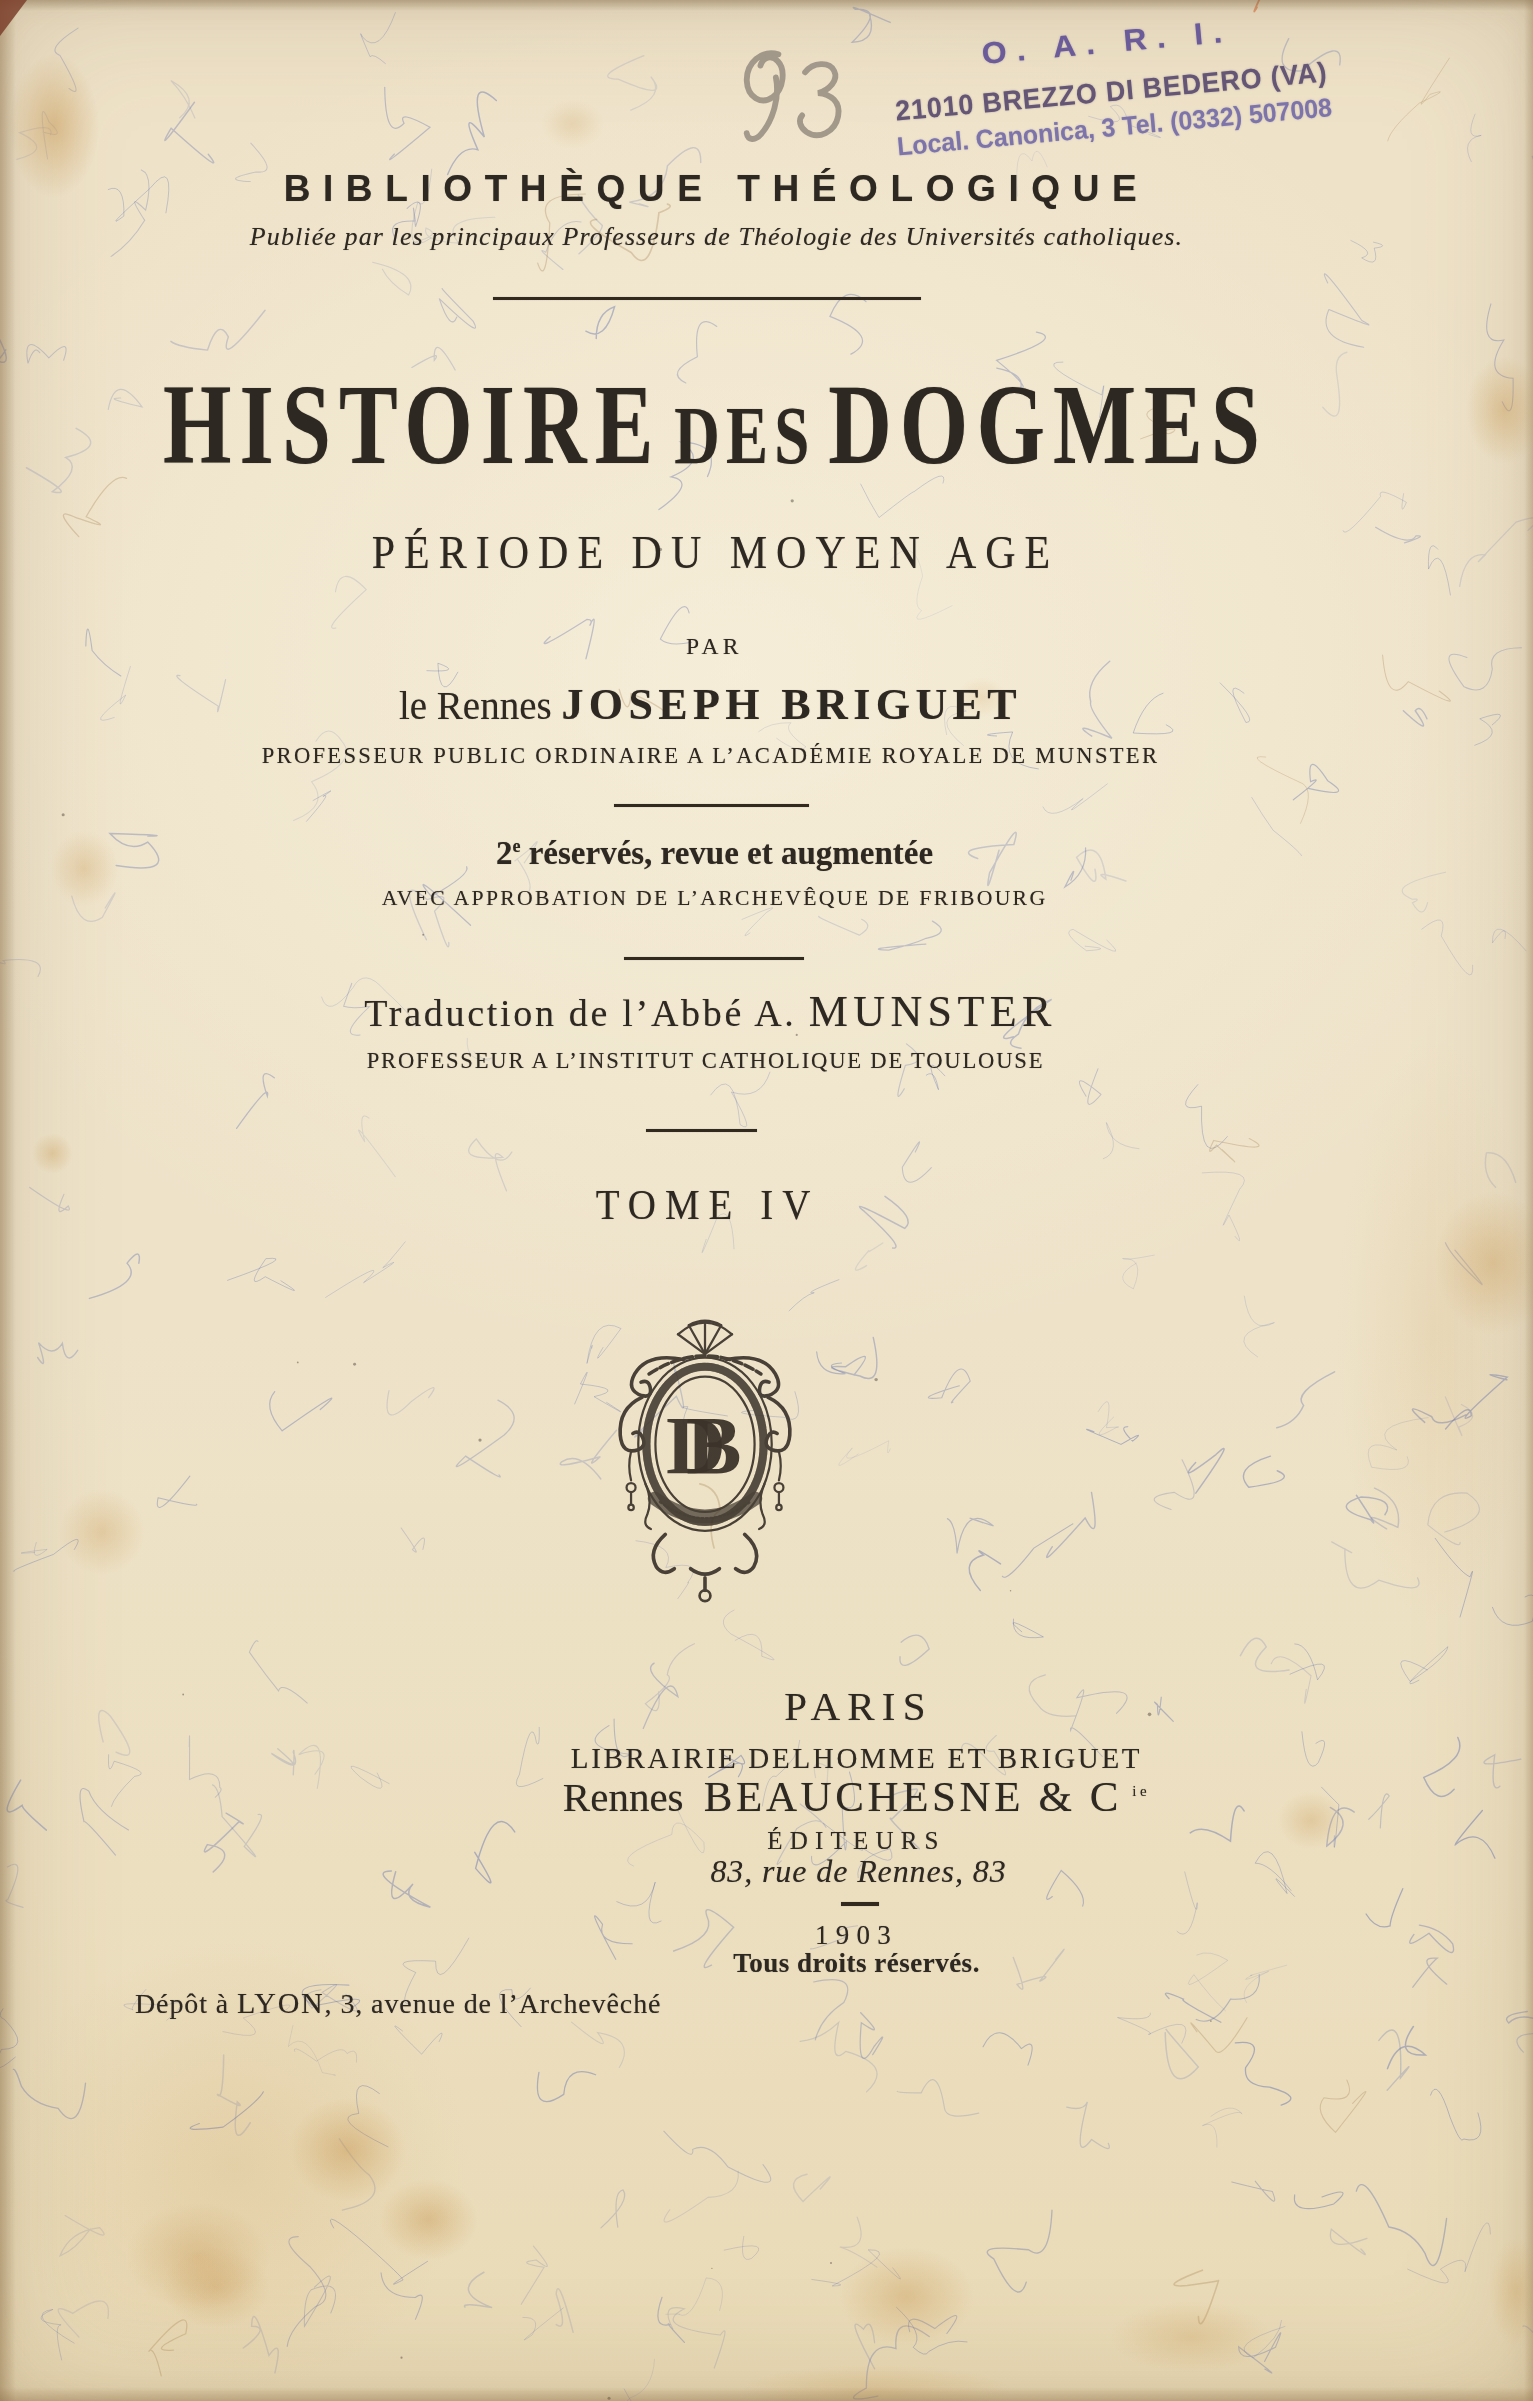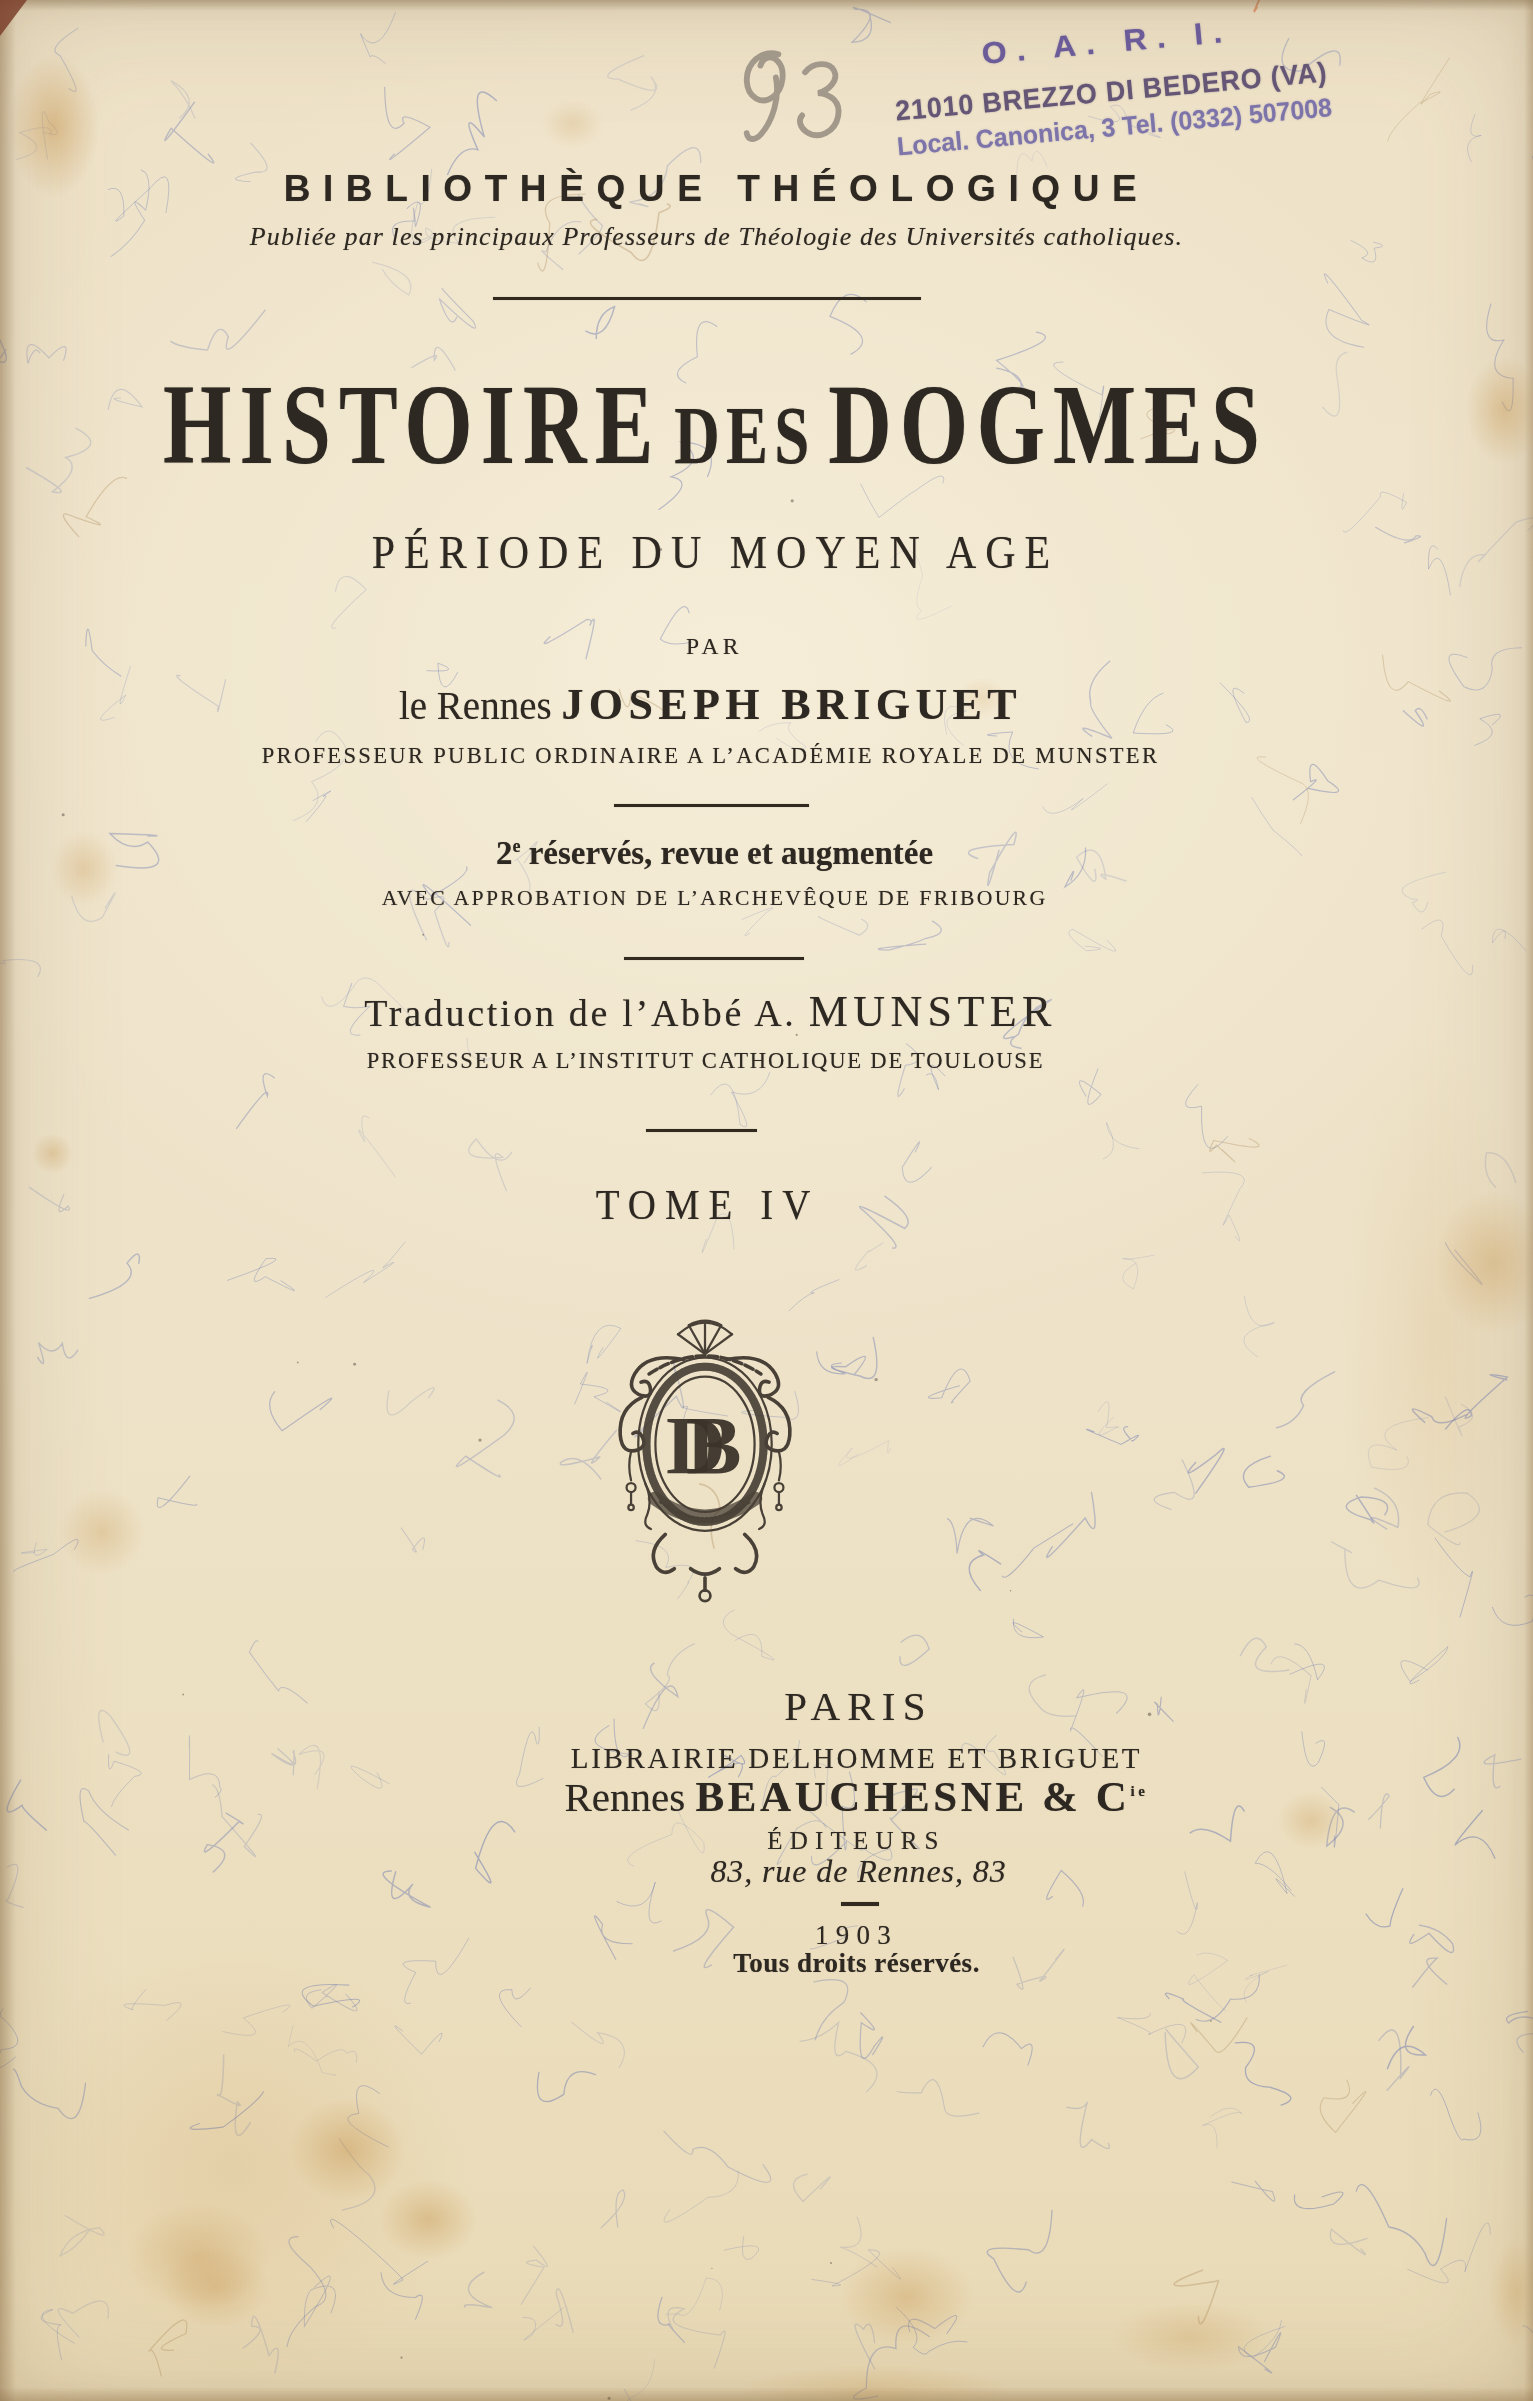--- a/index.html
+++ b/index.html
@@ -60,21 +60,21 @@
   #edition-line{top:835px;font-size:33px;font-weight:bold;transform:translateX(-52px);}
   #approbation{top:886px;font-size:21.7px;letter-spacing:2.3px;transform:translateX(-52px);}
   #traduction{top:986px;font-size:38px;letter-spacing:2.7px;transform:translateX(-56px);}
   #traduction .nm{font-size:44px;letter-spacing:5.4px;}
   #trad-role{top:1048px;font-size:22.6px;letter-spacing:1.8px;transform:translateX(-61px);}
   #tome{top:1180px;font-size:39px;letter-spacing:9px;transform:translateX(-59px) scaleY(1.08);transform-origin:center top;}
   
   #city{top:1682px;font-size:41px;letter-spacing:7.2px;transform:translateX(92px);}
   #librairie{top:1742px;font-size:29px;letter-spacing:2.7px;transform:translateX(90px);}
   #publisher{top:1772px;transform:translateX(90px);font-size:41px;}
-  #publisher .big{font-size:43px;font-weight:bold;letter-spacing:3.6px;}
+  #publisher .big{font-size:43px;font-weight:normal;letter-spacing:3.6px;margin-left:10px;}
   #editeurs{top:1827px;font-size:25px;letter-spacing:7.2px;transform:translateX(90px);}
   #address{top:1853px;font-size:32px;letter-spacing:0.9px;transform:translateX(92px);}
   #year{top:1920px;font-size:27px;letter-spacing:7.2px;transform:translateX(90px);}
   #rights{top:1948px;font-size:27px;font-weight:bold;letter-spacing:0.5px;transform:translateX(90px);}
   #depot{position:absolute;left:135px;top:1986px;font-size:28px;letter-spacing:0.9px;white-space:nowrap;z-index:3;
          text-shadow:0 0 0.9px rgba(46,40,34,.45);}
   #depot .lyon{font-size:30px;letter-spacing:1.8px;}
   #emblem{position:absolute;left:595px;top:1307px;z-index:3;}
   #fibers,#specks{position:absolute;left:0;top:0;z-index:1;pointer-events:none;}
 </style>
@@ -527,15 +527,16 @@
 
   <div class="cline" id="city">PARIS</div>
   <div class="cline" id="librairie">LIBRAIRIE DELHOMME ET BRIGUET</div>
   <div class="cline" id="publisher"><span>Rennes </span><span class="big">BEAUCHESNE &amp; C</span><sup class="big" style="font-size:15px;">ie</sup></div>
   <div class="cline" id="editeurs">ÉDITEURS</div>
   <div class="cline ital" id="address">83, rue de Rennes, 83</div>
   <div class="rule" style="left:841px;top:1902px;width:38px;height:3.6px;"></div>
   <div class="cline" id="year">1903</div>
   <div class="cline" id="rights">Tous droits réservés.</div>
 
+  <div id="depot"><span>Dépôt à </span><span class="lyon">LYON</span><span>, 3, avenue de l’Archevêché</span></div>
 
 </div>
 
 
 </body></html>

